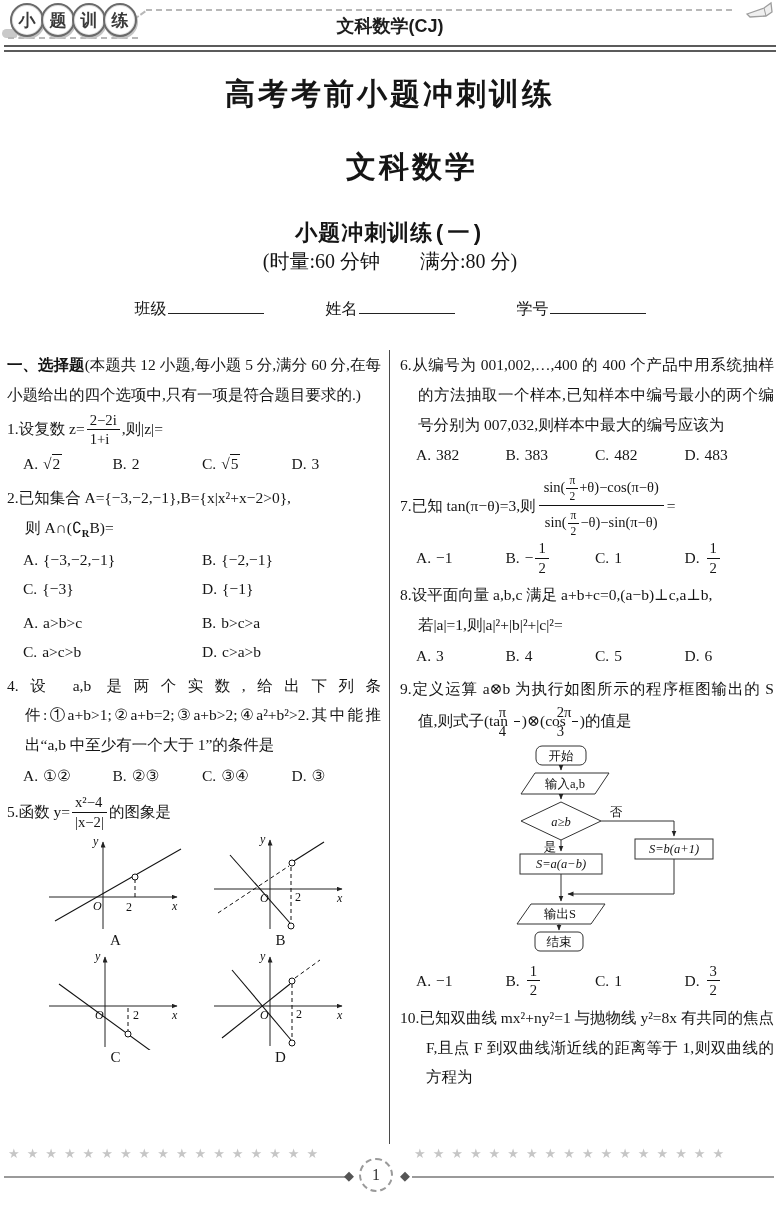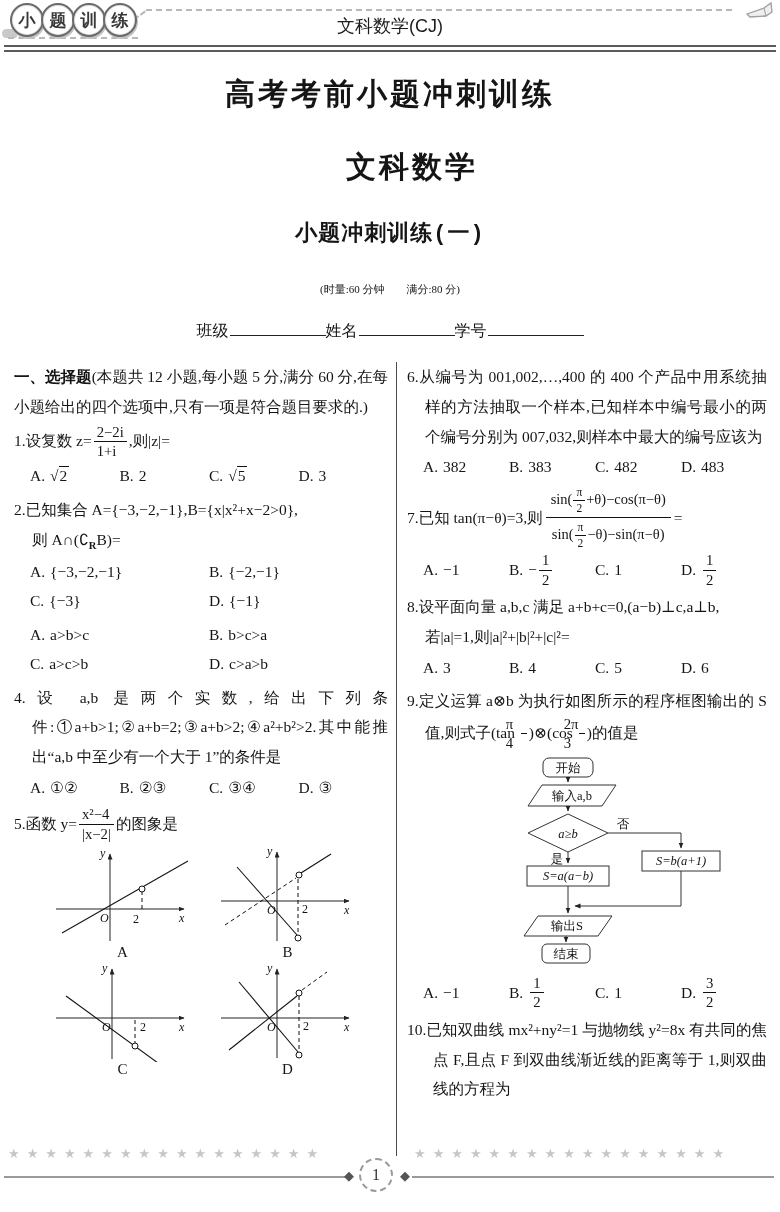--- a/index.html
+++ b/index.html
@@ -9,33 +9,33 @@
   .hdr{position:relative;height:48px;}
   .logo{position:absolute;left:10px;top:3px;display:flex;z-index:2;}
   .logo-c{width:30px;height:30px;border:2px solid #6a6a6a;border-radius:50%;background:#fff;
           box-shadow:1px 2px 0 #c3c3c3, inset 0 0 0 1px #e2e2e2;display:flex;align-items:center;justify-content:center;
           font-weight:bold;font-size:17px;margin-right:-3px;font-family:"Liberation Sans",sans-serif;color:#3a3a3a;}
   .hdr-dash-top{position:absolute;left:146px;right:48px;top:9px;border-top:2px dashed #b8b8b8;}
   .hdr-dash-slant{position:absolute;left:118px;top:19px;width:30px;border-top:2px dashed #b8b8b8;transform:rotate(-35deg);}
   .hdr-dash-under{position:absolute;left:8px;top:37px;width:130px;border-top:2px dashed #b8b8b8;}
   .hdr-hand{position:absolute;left:2px;top:29px;width:15px;height:9px;background:#c9c9c9;border-radius:5px 2px 2px 5px;}
   .hdr-title{position:absolute;left:0;right:0;top:14px;text-align:center;font-family:"Liberation Sans",sans-serif;
-             font-weight:normal;font-size:18px;color:#1d1d1d;}
+             font-weight:bold;font-size:18px;color:#1d1d1d;}
   .hdr-rule{position:absolute;left:4px;right:4px;top:45px;height:3px;border-top:2px solid #5b5b5b;border-bottom:2px solid #5b5b5b;}
   .pencil{position:absolute;right:6px;top:0px;}
   
   .tb{text-align:center;margin-top:26px;}
   .tb-main{font-size:30px;font-weight:bold;font-family:"Liberation Sans",sans-serif;letter-spacing:3px;}
   .tb-sub{font-size:30px;font-weight:bold;font-family:"Liberation Sans",sans-serif;letter-spacing:3px;margin-top:32px;padding-left:44px;}
   .tb-sec{font-size:22px;font-weight:bold;font-family:Liberation Mono, monospace;margin-top:30px;letter-spacing:1px;}
-  .tb-meta{font-size:11px;margin-top:34px;}
-  .blanks{margin-top:24px;font-size:16px;display:flex;justify-content:center;}
+  .tb-meta{font-size:20px;margin-top:0;}
+  .blanks{margin-top:24px;font-size:16px;display:flex;justify-content:center;gap:62px;}
   .blank-line{display:inline-block;width:96px;border-bottom:1px solid #222;height:4px;margin-left:1px;}
   
-  .main{display:flex;margin-top:20px;height:794px;overflow:hidden;padding:0 9px;}
+  .main{display:flex;margin-top:30px;height:794px;overflow:hidden;padding:0 2px;}
   .col-left{width:388px;border-right:1px solid #4a4a4a;padding:0 8px 0 5px;box-sizing:border-box;}
   .col-right{flex:1;padding:0 4px 0 10px;box-sizing:border-box;}
   .qpara{margin:0;font-size:15.5px;line-height:1.92;text-align:justify;padding-left:18px;text-indent:-18px;}
   .qpara.noind{padding-left:0;text-indent:0;}
   .qpara.w10{padding-left:26px;text-indent:-26px;}
   .qflex{display:flex;align-items:center;font-size:15.5px;margin:2px 0;flex-wrap:wrap;line-height:1.6;}
   .opts{display:flex;margin:1px 0 4px 16px;font-size:15.5px;line-height:1.9;flex-wrap:wrap;align-items:center;}
   .opts .opt{width:25%;display:flex;align-items:center;white-space:nowrap;}
   .opts.o2 .opt{width:50%;}
   .opt .lbl{margin-right:5px;}

